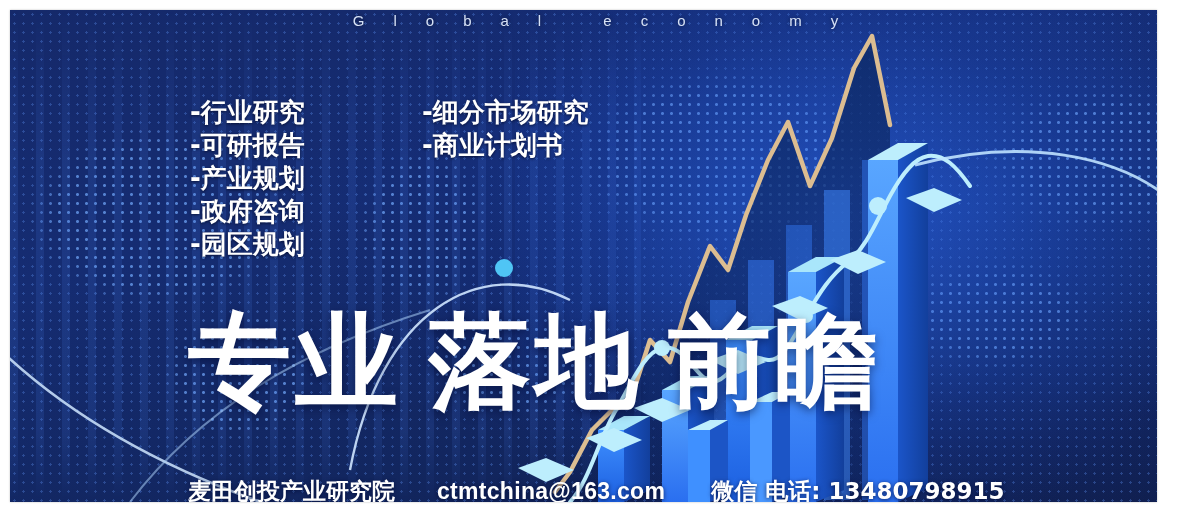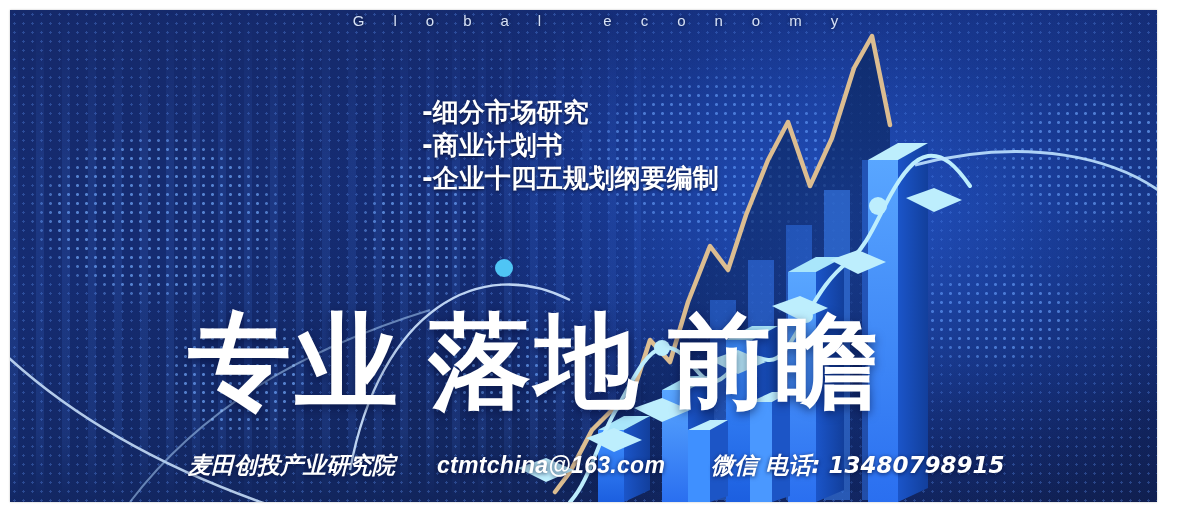--- a/index.html
+++ b/index.html
@@ -97,28 +97,27 @@
     line-height:110px;
     color:#ffffff;
     letter-spacing:4px;
     white-space:nowrap;
     text-shadow:0 3px 10px rgba(0,10,50,.55);
   }
   #headline span{margin-right:26px;font-family:Liberation Serif, serif;}
   #headline span:last-child{margin-right:8px;}
 
   #footer{
-    position:absolute; left:178px; top:440px;
+    position:absolute; left:178px; top:466px;
     white-space:nowrap;
     color:#ffffff;
     font-family:"DejaVu Sans","Liberation Sans",sans-serif;
     font-weight:700;
     font-size:23px;
     text-shadow:0 1px 4px rgba(0,10,50,.75);
-    font-style:italic;
   }
   #footer .gap1{display:inline-block;width:42px;}
   #footer .gap2{display:inline-block;width:46px;}
   #footer .mail{font-family:"Liberation Sans",sans-serif;font-weight:700;letter-spacing:.3px;}
   #footer .phone{font-family:"DejaVu Sans",sans-serif;font-weight:700;}
 </style>
 </head>
 <body>
 
 <div id="banner">
@@ -218,25 +217,31 @@
 
     <path d="M-20,330 C80,430 220,492 380,530" fill="none" stroke="#cfe6ff" stroke-width="2.6" opacity=".85"></path>
     <path d="M905,155 C1010,128 1110,142 1168,196" fill="none" stroke="#bfe2ff" stroke-width="3" opacity=".9"></path>
     <path d="M340,460 C370,300 470,244 560,290" fill="none" stroke="#cfe6ff" stroke-width="2.4" opacity=".9"></path>
     <circle cx="494" cy="258" r="9" fill="#4fc5f5"></circle>
     <path d="M120,492 C190,400 290,340 420,300" fill="none" stroke="#a9cdf5" stroke-width="2" opacity=".55"></path>
   </svg>
 
   <div class="toptitle">Global economy</div>
 
+  <div class="svc" id="svc-left">
+    <div>-行业研究</div>
+    <div>-可研报告</div>
+    <div>-产业规划</div>
+    <div>-政府咨询</div>
+    <div>-园区规划</div>
+  </div>
 
   <div class="svc" id="svc-right">
     <div>-细分市场研究</div>
     <div>-商业计划书</div>
-    <div>-企业十四五规划纲要编制</div>
   </div>
 
   <div id="headline">
     <span>专业</span><span>落地</span><span>前瞻</span>
   </div>
 
   <div id="footer">
     <span>麦田创投产业研究院</span><span class="gap1"></span><span class="mail">ctmtchina@163.com</span><span class="gap2"></span><span class="phone">微信 电话: 13480798915</span>
   </div>
 

